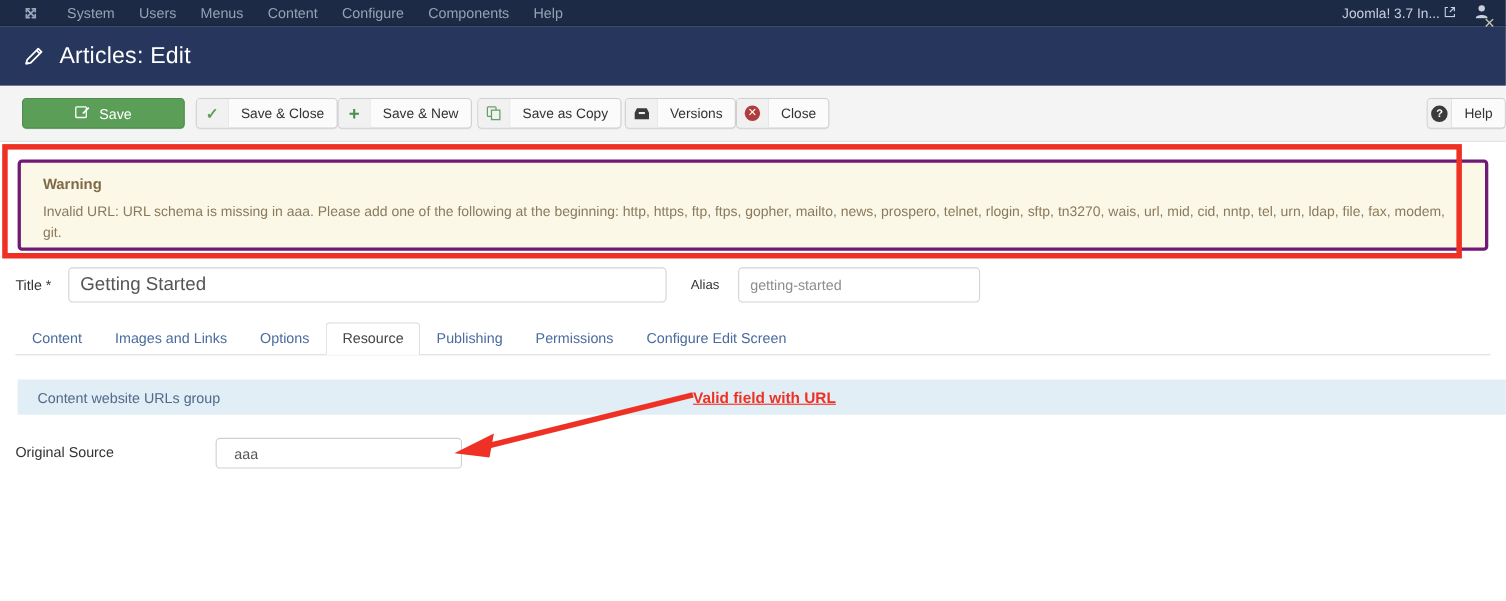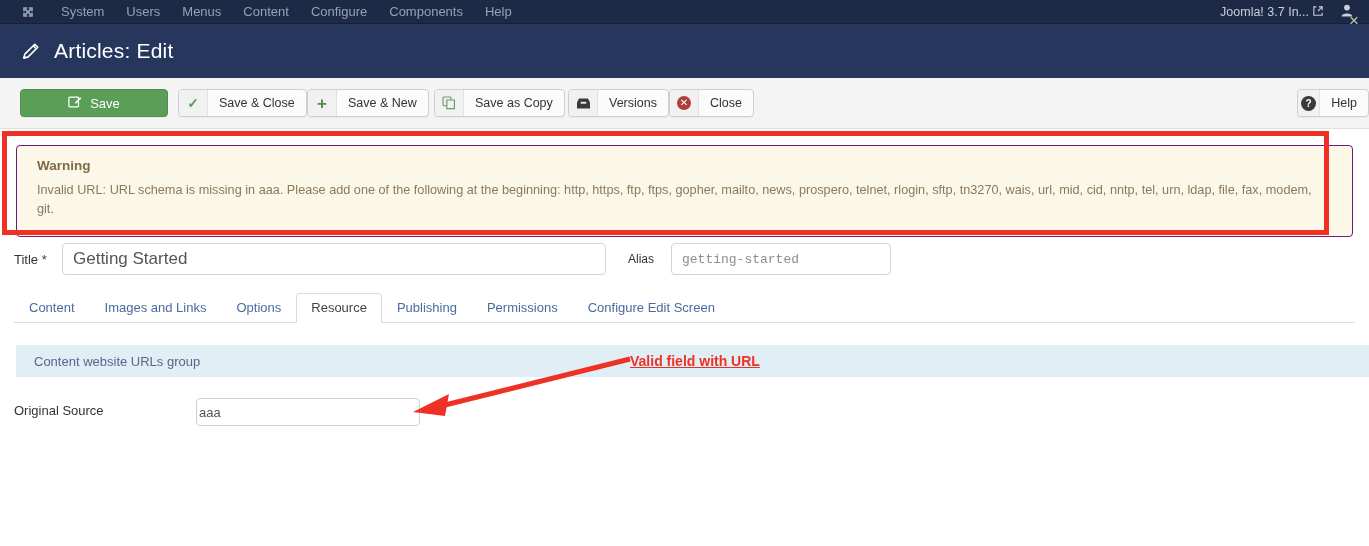--- a/index.html
+++ b/index.html
@@ -105,22 +105,22 @@
 
   
   .annot-box {
     position: absolute; left: 2px; top: 131px; width: 1327px; height: 104px;
     border: 5px solid #ee3124; background: transparent; pointer-events: none;
   }
 
   
   .alert {
     position: absolute; left: 16px; top: 145px; width: 1337px; min-height: 78px;
-    background: #fcf8e8; border: 1px solid #701a75; border-radius: 4px;
-    padding: 12px 16px 17px 20px;
+    background: #fcf8e8; border: 3px solid #701a75; border-radius: 4px;
+    padding: 12px 16px 4px 20px;
   }
   .alert-title {
     color: #7d6b47; font-size: 13.5px; font-weight: bold; margin-bottom: 8px;
   }
   .alert-body {
     color: #8a7a5c; font-size: 12.7px; line-height: 19px; max-width: 1290px;
   }
   .alert-close {
     position: absolute; right: 10px; top: 12px; color: #c9c3ac;
     font-size: 17px; line-height: 1; cursor: pointer; font-family: "Liberation Sans", sans-serif;
@@ -136,21 +136,21 @@
     position: absolute; left: 62px; top: 0; width: 544px; height: 32px;
     border: 1px solid #d4d4d4; border-radius: 4px; background: #fff;
     font-size: 17px; color: #555; padding: 0 10px;
     font-family: "Liberation Sans", sans-serif;
   }
   .lbl-alias { position: absolute; left: 628px; top: 9px; font-size: 12px; color: #333; }
   .inp-alias {
     position: absolute; left: 671px; top: 0; width: 220px; height: 32px;
     border: 1px solid #d4d4d4; border-radius: 4px; background: #fff;
     font-size: 13px; color: #8d8d8d; padding: 0 10px;
-    font-family: Liberation Mono, monospace;
+    font-family: Liberation Sans, sans-serif;
   }
 
   
   .tabs {
     position: absolute; left: 14px; top: 291px; width: 1341px; height: 32px;
     border-bottom: 1px solid #dcdcdc; display: flex; align-items: flex-end;
   }
   .tab {
     font-size: 13px; color: #4a6b9e; padding: 7px 14px 8px 14px;
     cursor: pointer; line-height: 1; position: relative; top: 1px;
@@ -169,21 +169,21 @@
   .fieldset-head span {
     color: #51698a; font-size: 13px; padding-left: 18px;
   }
 
   
   .field-row { position: absolute; left: 0; top: 398px; width: 1369px; height: 28px; }
   .field-label { position: absolute; left: 14px; top: 5px; font-size: 13px; color: #333; }
   .field-input {
     position: absolute; left: 196px; top: 0; width: 224px; height: 28px;
     border: 1px solid #cfcfcf; border-radius: 4px; background: #fff;
-    font-size: 13px; color: #555; padding: 0 2px;
+    font-size: 13px; color: #555; padding: 0 16px;
     font-family: "Liberation Sans", sans-serif;
   }
 
   
   .annot-caption {
     position: absolute; left: 630px; top: 353px;
     color: #ee3124; font-size: 14px; font-weight: bold;
     text-decoration: underline; white-space: nowrap;
   }
   .annot-arrow { position: absolute; left: 405px; top: 350px; pointer-events: none; }

